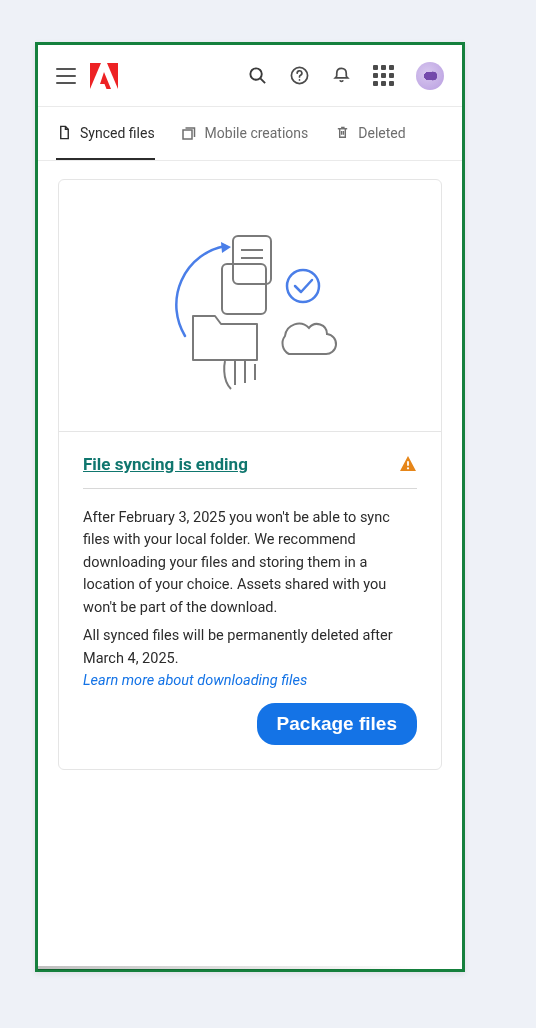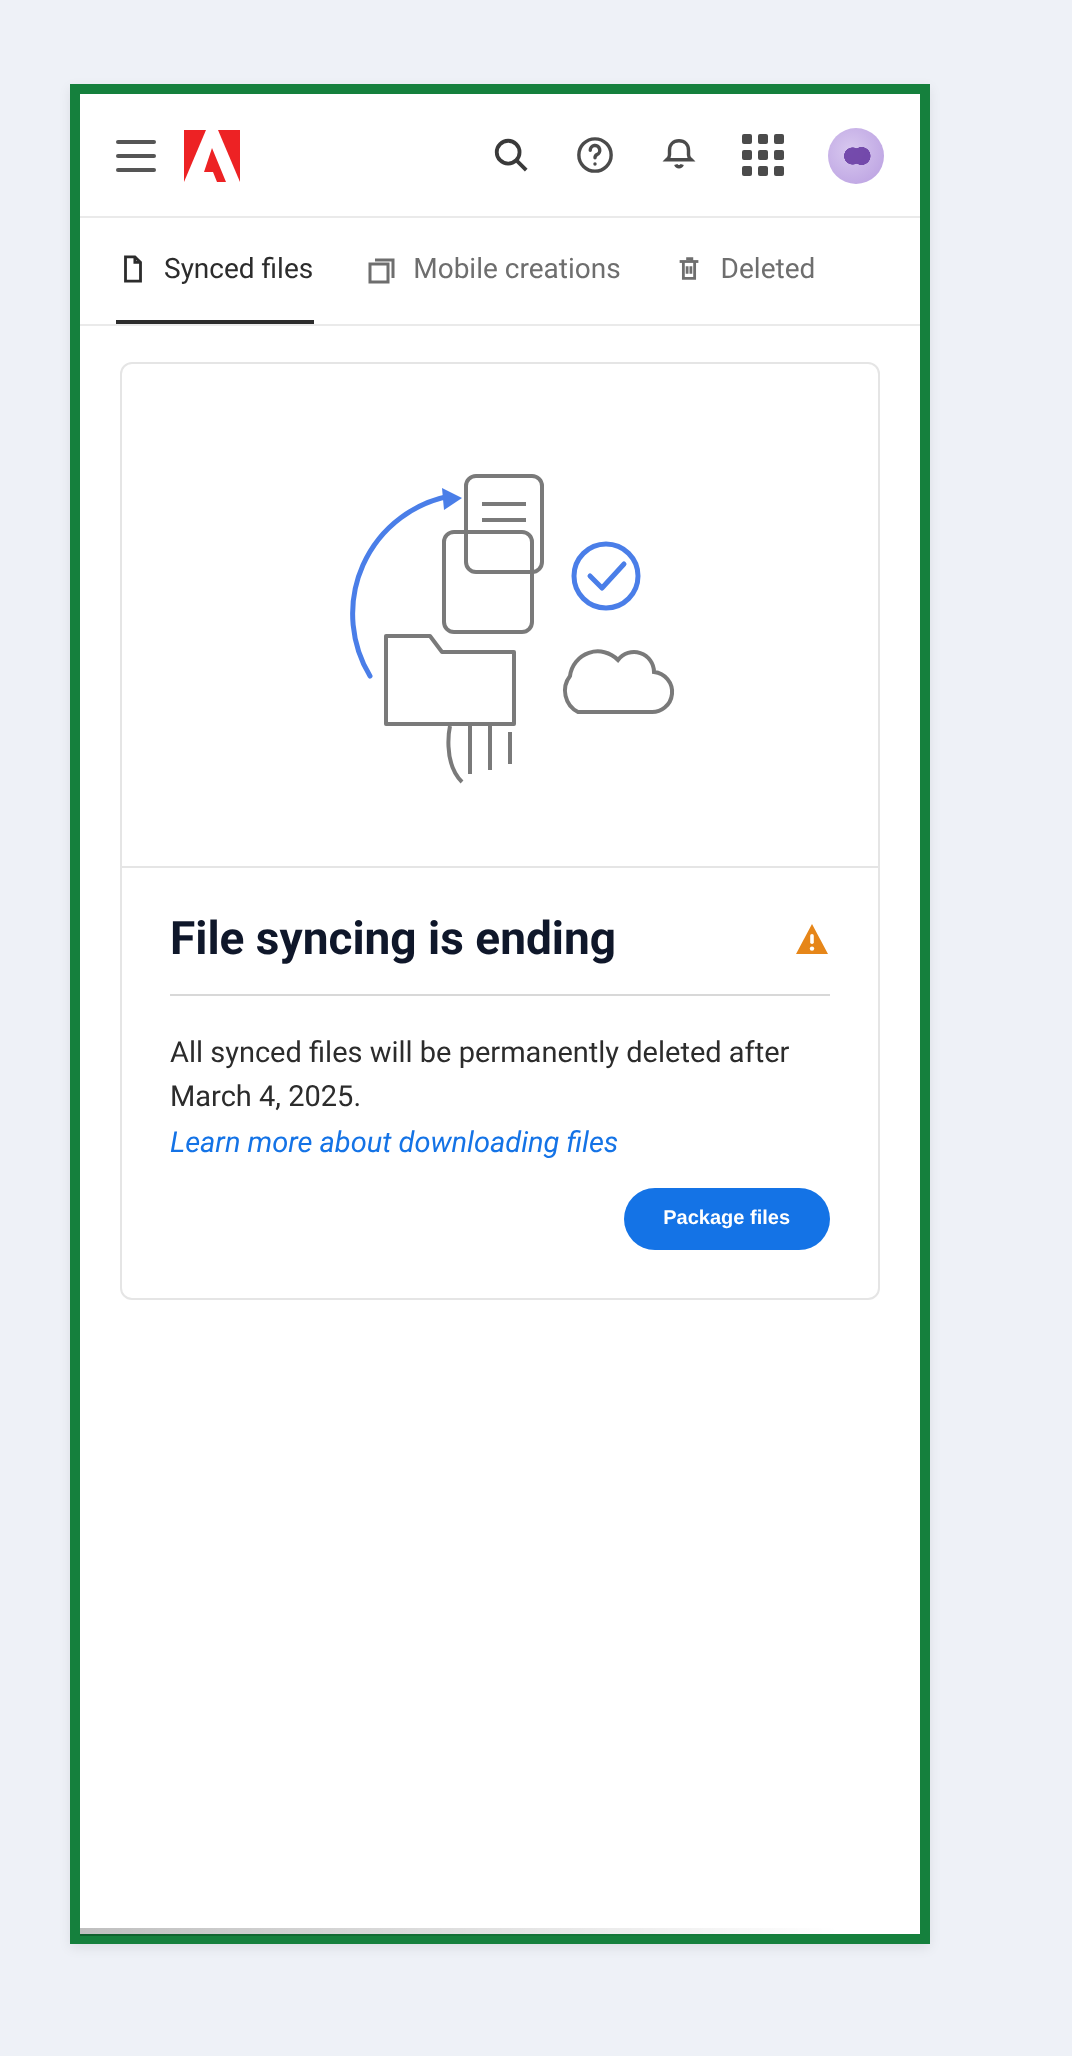--- a/index.html
+++ b/index.html
@@ -9,21 +9,21 @@
       width: 536px;
       height: 1028px;
       padding: 0;
     }
     .page-wrap {
       padding: 42px 35px 0 35px;
     }
     .app-container {
       background: #fff;
       width: 430px;
-      border: 5px solid #15803d;
+      border: 3px solid #15803d;
       box-shadow: 0 2px 6px rgba(0,0,0,0.08);
       min-height: 930px;
       position: relative;
     }
     
     .header {
       display: flex;
       align-items: center;
       height: 62px;
       padding: 0 18px;
@@ -90,23 +90,24 @@
     }
     .card-body {
       padding: 22px 24px 24px 24px;
     }
     .card-title-row {
       display: flex; align-items: center; justify-content: space-between;
       padding-bottom: 14px;
       border-bottom: 1px solid #d8d8d8;
     }
     .card-title {
-      font-size: 23px;
+      font-size: 17px;
       font-weight: 700;
-      color: #0f172a;
+      color: #0f766e;
+      text-decoration: underline;
     }
     .warn-icon {
       width: 18px; height: 18px;
     }
     .card-text {
       margin-top: 18px;
       font-size: 14.5px;
       line-height: 1.55;
       color: #2c2c2c;
     }
@@ -123,21 +124,21 @@
     .card-actions {
       display: flex; justify-content: flex-end;
       margin-top: 14px;
     }
     .btn-primary {
       background: #1473e6;
       color: #fff;
       border: none;
       border-radius: 18px;
       padding: 10px 20px;
-      font-size: 10px;
+      font-size: 19px;
       font-weight: 600;
       cursor: pointer;
     }
     .bottom-shadow {
       position: absolute;
       left: 0; right: 40px; bottom: -1px;
       height: 4px;
       background: linear-gradient(to right, rgba(0,0,0,0.25), rgba(0,0,0,0));
       pointer-events: none;
     }
@@ -259,20 +260,21 @@
           <div class="card-title">File syncing is ending</div>
           <div class="warn-icon">
             <svg viewBox="0 0 18 18" width="18" height="18">
               <path d="M9 1 L17 16 H1 Z" fill="#e68619"></path>
               <rect x="8.1" y="6" width="1.8" height="5" fill="#fff" rx="0.9"></rect>
               <circle cx="9" cy="13.3" r="1.1" fill="#fff"></circle>
             </svg>
           </div>
         </div>
         <div class="card-text">
+          <p>After February 3, 2025 you won't be able to sync files with your local folder. We recommend downloading your files and storing them in a location of your choice. Assets shared with you won't be part of the download.</p>
           <p>All synced files will be permanently deleted after March 4, 2025.</p>
         </div>
         <a class="learn-link">Learn more about downloading files</a>
         <div class="card-actions">
           <button class="btn-primary">Package files</button>
         </div>
       </div>
     </div>
 
     <div class="bottom-shadow"></div>

